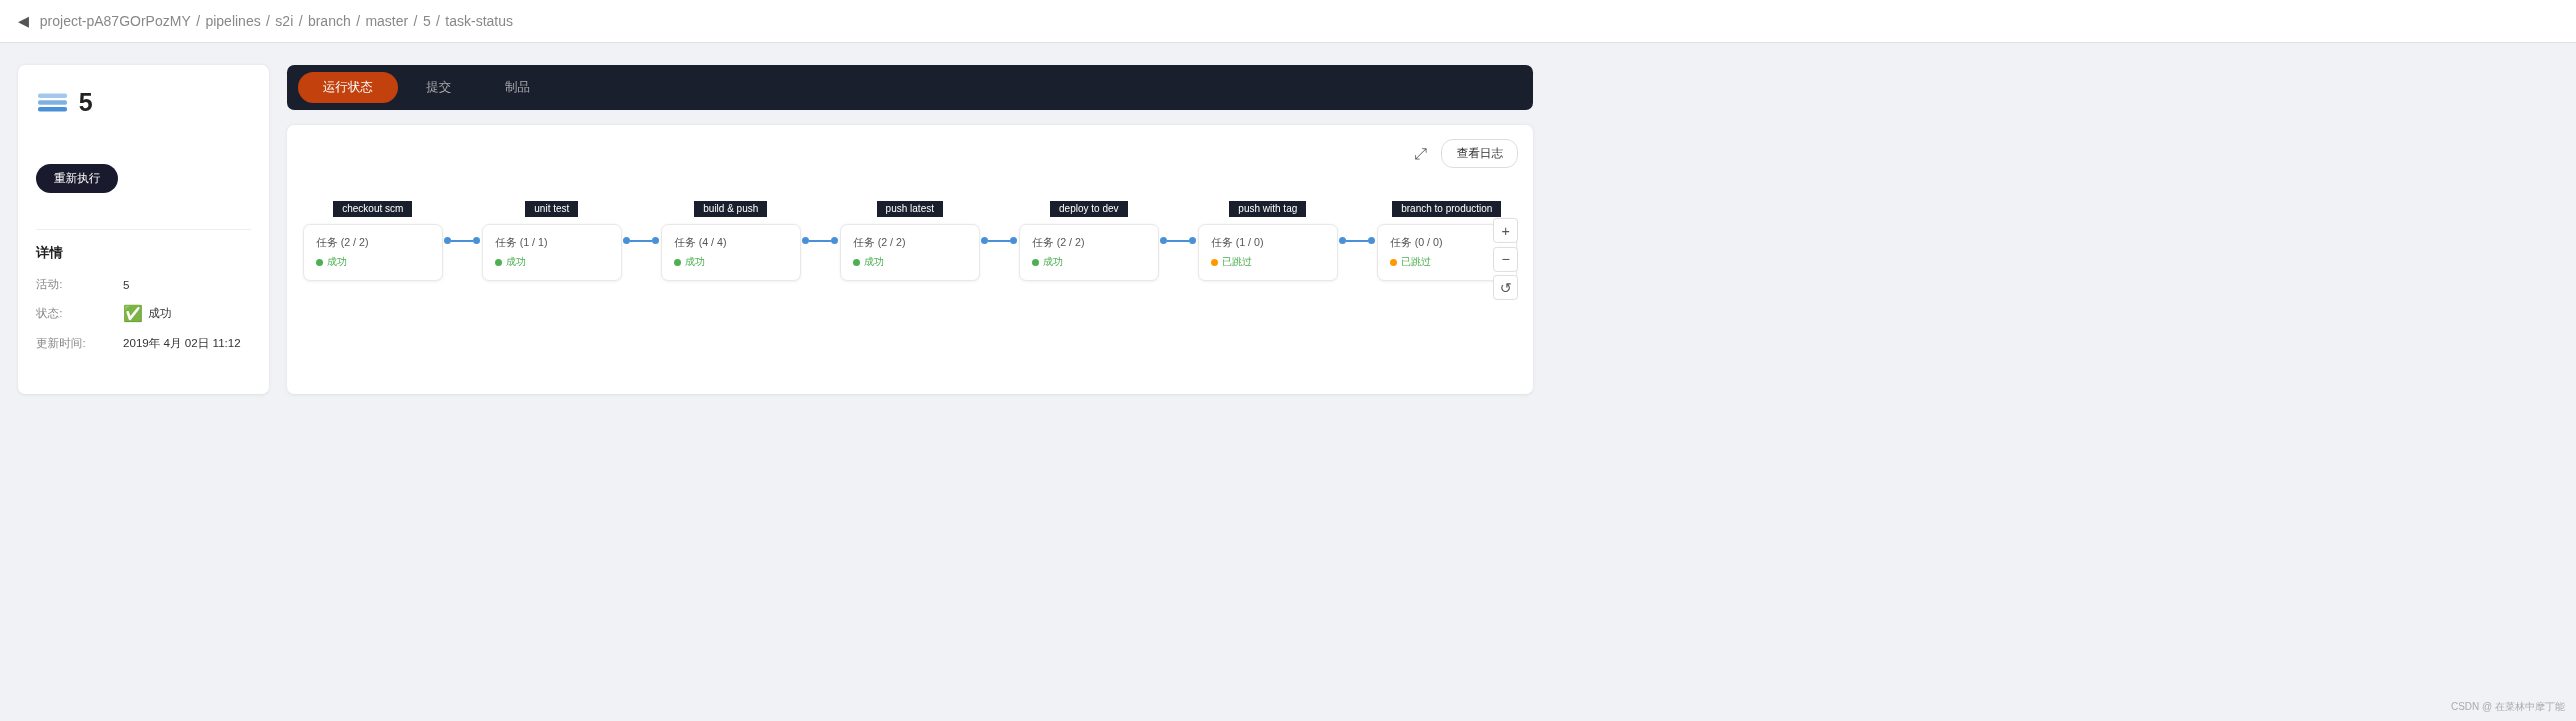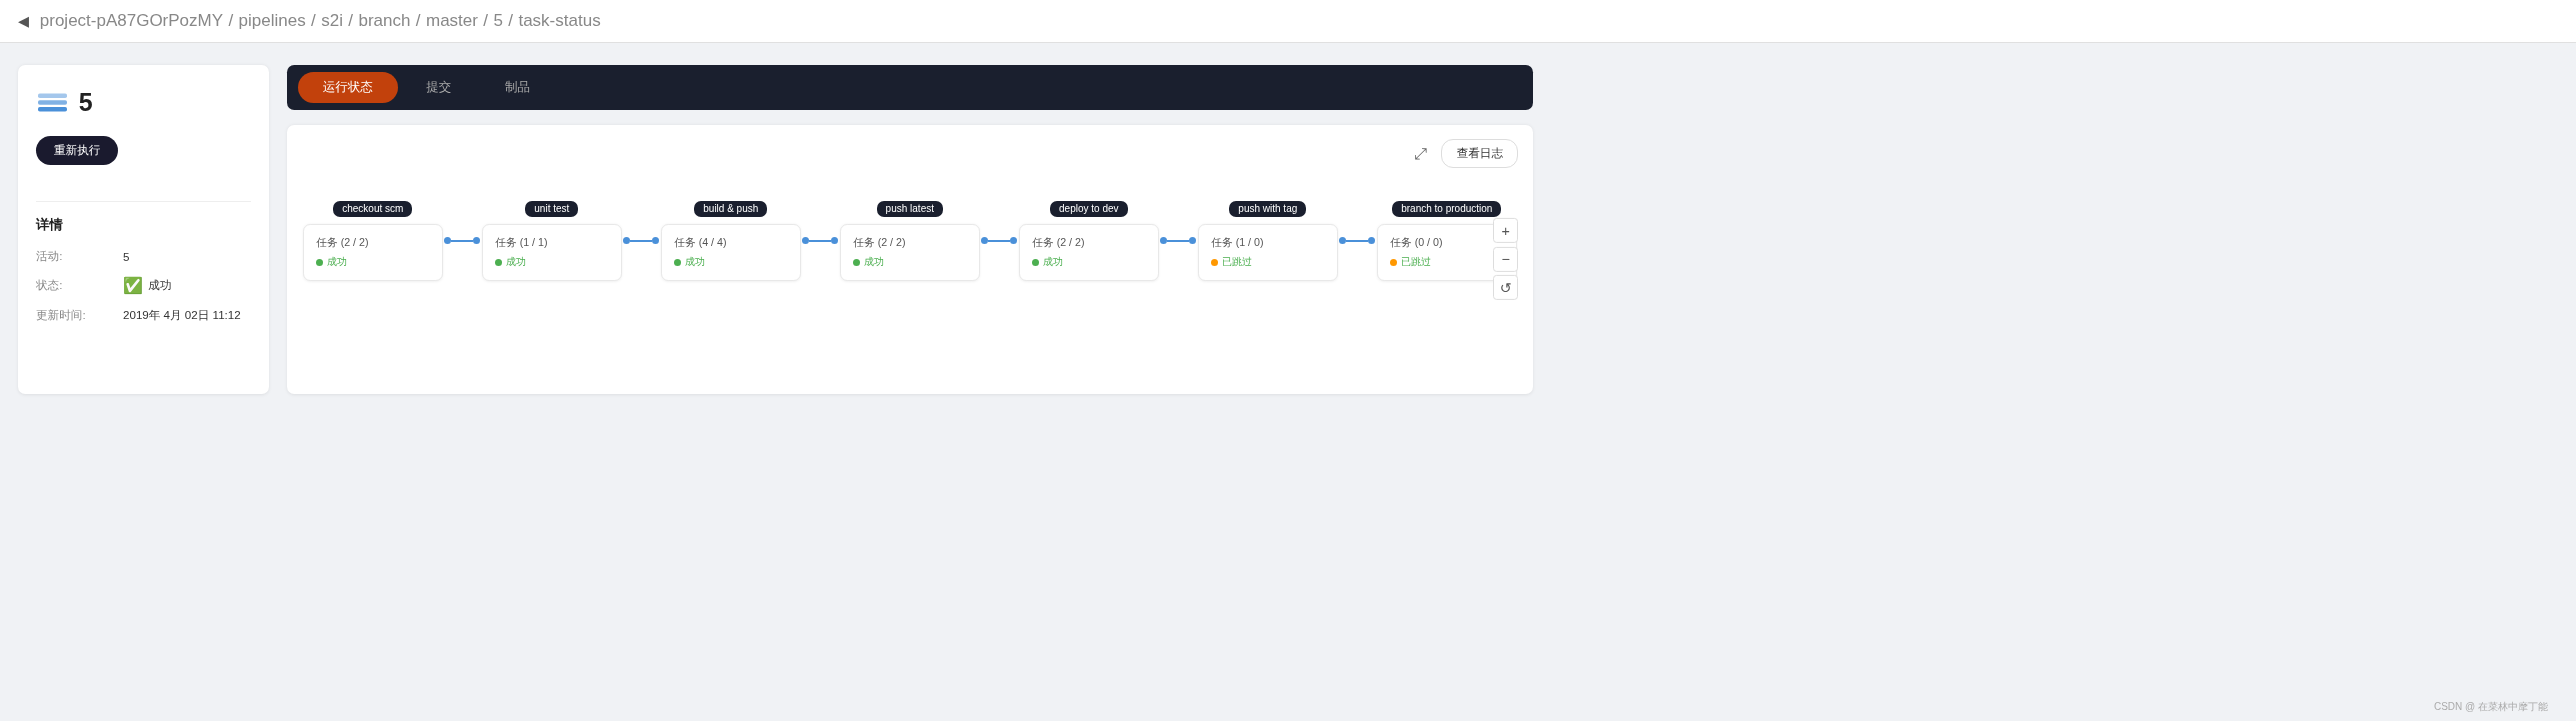--- a/index.html
+++ b/index.html
@@ -24,21 +24,21 @@
     .back-arrow {
       cursor: pointer;
       font-size: 14.3px;
       color: #555;
       margin-right: 3.6px;
     }
     .breadcrumb {
       display: flex;
       align-items: center;
       gap: 5.4px;
-      font-size: 17px;
+      font-size: 14px;
       color: #555;
       justify-content: flex-end;
     }
     .breadcrumb span { color: #888; }
 
     
     .main-layout {
       display: flex;
       padding: 21.5px 18px;
       gap: 18px;
@@ -74,20 +74,21 @@
     }
     .rerun-btn {
       background: #1a1a2e;
       color: #fff;
       border: none;
       border-radius: 18px;
       padding: 7.2px 18px;
       font-size: 11.6px;
       cursor: pointer;
       margin-bottom: 21.5px;
+      margin-top: 28px;
     }
     .divider {
       border: none;
       border-top: 0.9px solid #eee;
       margin: 14.3px 0;
     }
     .section-title {
       font-size: 13.4px;
       font-weight: 700;
       color: #222;
@@ -202,21 +203,21 @@
       align-items: center;
       position: relative;
       width: 143px;
     }
 
     .stage-label {
       background: #1a1f2e;
       color: #fff;
       font-size: 10px;
       padding: 2.7px 9px;
-      border-radius: 7px;
+      border-radius: 0;
       margin-bottom: 7.2px;
       white-space: nowrap;
     }
 
     .stage-card {
       background: #fff;
       border: 0.9px solid #e8e8e8;
       border-radius: 7.2px;
       padding: 10.7px 12.5px;
       width: 140px;
@@ -301,21 +302,21 @@
       justify-content: center;
       cursor: pointer;
       font-size: 14.3px;
       color: #555;
     }
 
     
     .watermark {
       position: fixed;
       bottom: 7.2px;
-      right: 28px;
+      right: 11px;
       font-size: 10px;
       color: #aaa;
     }
   </style>
 </head>
 <body>
 
 <div class="top-nav">
   <span class="back-arrow">◀</span>
   <nav class="breadcrumb">

